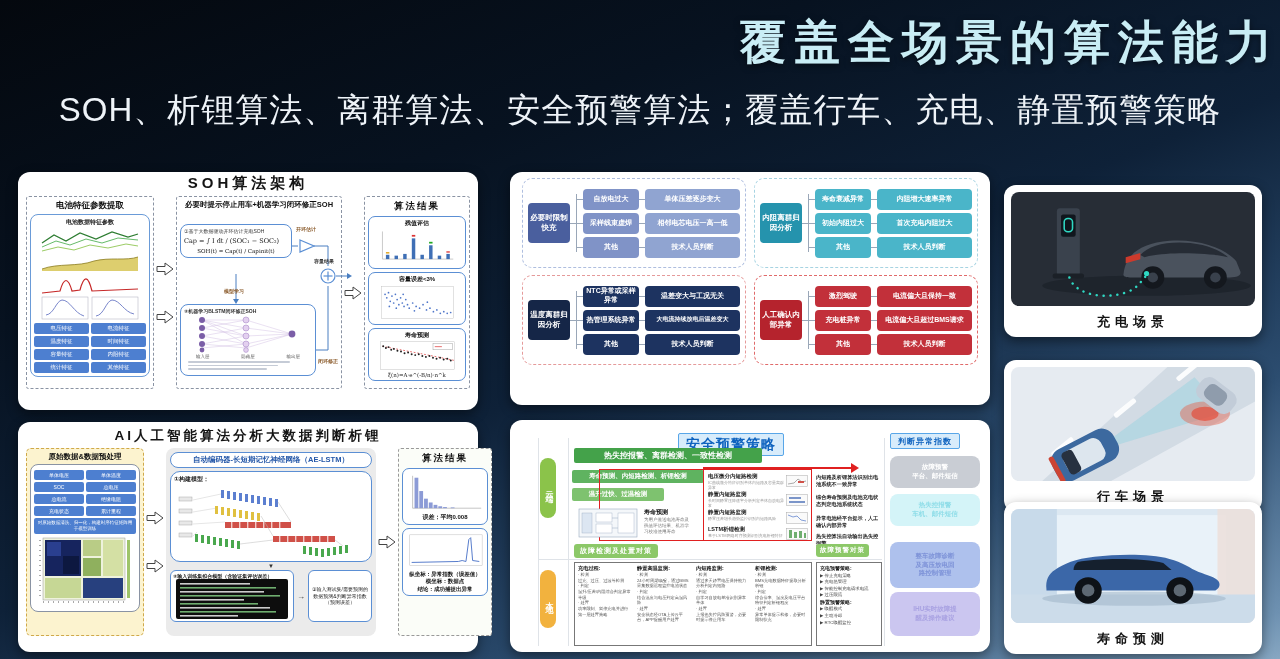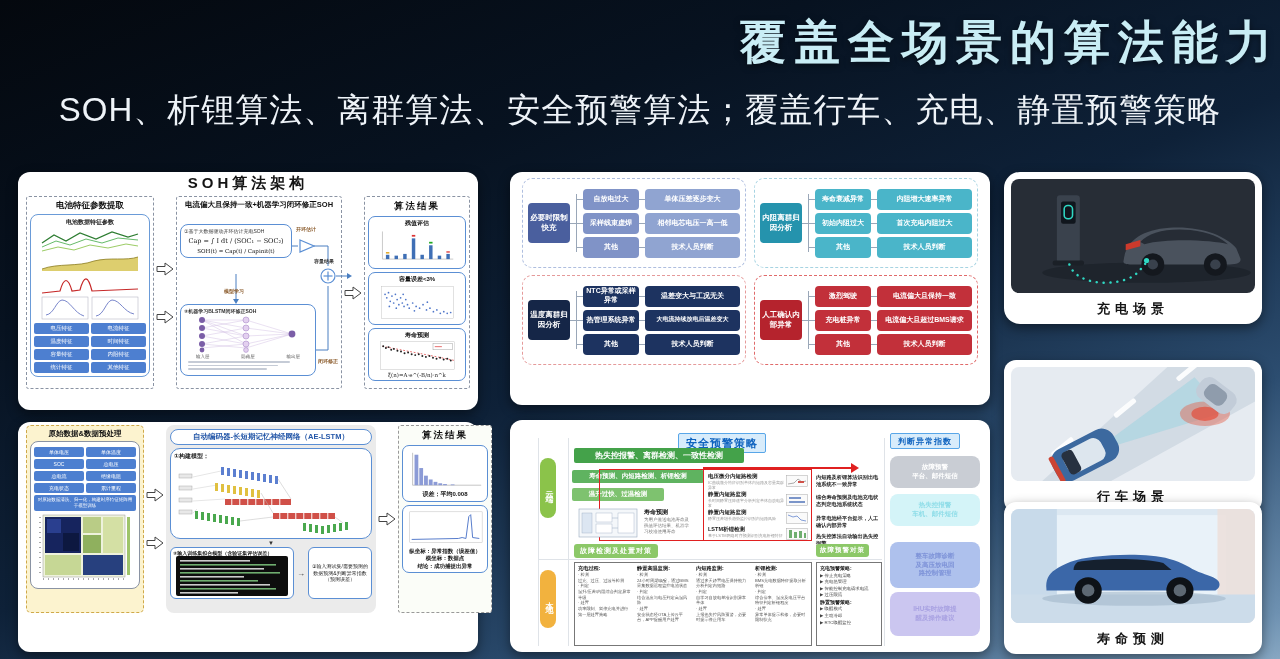--- a/index.html
+++ b/index.html
@@ -24,21 +24,21 @@
   .arrowcol{display:flex;flex-direction:column;justify-content:center;align-items:center;gap:34px;width:20px;flex:none;}
   .inner-blue{border:1.2px solid #6a9bd8;border-radius:8px;padding:3px;margin-top:2px;}
   .inner-label{font-size:6px;font-weight:bold;text-align:center;color:#222;}
   .pillgrid{display:grid;grid-template-columns:1fr 1fr;gap:2px;margin-top:2px;}
   .pill{background:#4d7fd0;color:#fff;font-size:5.5px;text-align:center;border-radius:2px;padding:2px 0;}
   .estwrap{position:relative;height:184px;}
   .estwrap .abs{position:absolute;}
   .bluebox{border:1.2px solid #5b8fd4;border-radius:8px;background:#fff;padding:3px;box-sizing:border-box;}
   .tinylbl{font-size:5px;color:#8a5a2a;font-weight:bold;}
   .f-step{font-size:5px;color:#333;}
-  .f-cap{font-size:6.5px;color:#111;text-align:center;margin:3px 0;font-family:"DejaVu Serif",serif;}
+  .f-cap{font-size:6.5px;color:#111;margin:3px 0;font-family:"DejaVu Serif",serif;}
   .f-soh{font-size:5.5px;color:#111;text-align:center;font-family:"DejaVu Serif",serif;}
   .nn-labels{display:flex;justify-content:space-between;padding:0 12px;font-size:4.5px;color:#555;}
   .ghostline{height:1.5px;background:#c5cbd6;border-radius:1px;margin:2px 4px;}
   .rbox{border:1.2px solid #5b8fd4;border-radius:7px;padding:2px;margin-top:3px;background:#fff;}
   .rbox-cap{font-size:6px;font-weight:bold;text-align:center;color:#111;}
   .rbox-cap2{font-size:5.5px;font-weight:bold;text-align:center;color:#111;line-height:1.35;}
   .formula-life{font-size:5.5px;text-align:center;color:#222;font-family:"DejaVu Serif",serif;}
   
   #tree-card{left:510px;top:172px;width:480px;height:233px;}
   #tree-card .card-title{font-size:16px;letter-spacing:5px;padding-top:8px;}
@@ -100,21 +100,21 @@
   .lcol-body{font-size:4.2px;color:#555;line-height:1.35;white-space:pre-line;}
   .stratbox{border:1px solid #777;background:#fff;padding:2px 3px;overflow:hidden;}
   .shead{font-size:5px;font-weight:bold;color:#222;line-height:1.5;}
   .sline{font-size:4.4px;color:#444;line-height:1.5;}
   .lt-title{font-size:6px;font-weight:bold;color:#111;}
   .lt-desc{font-size:4.5px;color:#777;line-height:1.35;white-space:pre-line;}
   
   .scene{width:258px;height:152px;}
   .scene-img{height:114px;margin:7px 7px 0;border-radius:8px;overflow:hidden;}
   .scene-cap{text-align:center;font-size:13px;font-weight:bold;letter-spacing:5px;color:#141414;margin-top:7px;}
-  #scene1{left:1004px;top:172px;border-radius:16px;} #scene2{left:1004px;top:337px;margin-top:23px;} #scene3{left:1004px;top:502px;}
+  #scene1{left:1004px;top:185px;} #scene2{left:1004px;top:337px;margin-top:23px;} #scene3{left:1004px;top:502px;}
   svg{display:block;}
 </style>
 </head>
 <body>
 
 <div class="slide">
 
   <div class="main-title">覆盖全场景的算法能力</div>
   <div class="sub-title">SOH、析锂算法、离群算法、安全预警算法；覆盖行车、充电、静置预警策略</div>
 
@@ -154,21 +154,21 @@
       <div class="arrowcol">
         <svg width="18" height="14" viewBox="0 0 18 14">
             <polygon points="1,4.5 9,4.5 9,1 17,7 9,13 9,9.5 1,9.5" fill="#fff" stroke="#444" stroke-width="1"></polygon>
           </svg>
         <svg width="18" height="14" viewBox="0 0 18 14">
             <polygon points="1,4.5 9,4.5 9,1 17,7 9,13 9,9.5 1,9.5" fill="#fff" stroke="#444" stroke-width="1"></polygon>
           </svg>
       </div>
 
       <div class="dashcol" style="flex:1;">
-        <div class="colhdr" style="font-size:7.5px;">电流偏大且保持一致+机器学习闭环修正SOH</div>
+        <div class="colhdr" style="font-size:7.5px;">必要时提示停止用车+机器学习闭环修正SOH</div>
         <div class="estwrap">
           <svg class="abs" style="left:0;top:0;pointer-events:none;" width="172" height="184" viewBox="0 0 172 184">
             <g stroke="#4a7fc1" stroke-width="1" fill="none">
               <line x1="112" y1="36" x2="118" y2="36"></line>
               <polyline points="134,36 148,36 148,56"></polyline>
               <polyline points="136,140 148,140 148,76"></polyline>
               <line x1="156" y1="66" x2="167" y2="66"></line>
               <line x1="56" y1="64" x2="56" y2="90"></line>
             </g>
             <polygon points="167,63 172,66 167,69" fill="#4a7fc1"></polygon>
@@ -449,20 +449,21 @@
               <div class="tnode tmid">其他</div>
               <i class="hl"></i>
               <div class="tnode tleaf">技术人员判断</div>
             </div>
         </div>
       </div>
     </div>
   </div>
 
   <div class="card" id="ai-card">
+    <div class="card-title">AI人工智能算法分析大数据判断析锂</div>
     <div class="ai-body">
 
       <div class="colA">
         <div class="colhdr">原始数据&amp;数据预处理</div>
         <div class="innerA">
           <div class="pillgrid">
             <div class="pill" style="font-size:5px;">单体电压</div>
             <div class="pill" style="font-size:5px;">单体温度</div>
             <div class="pill" style="font-size:5px;">SOC</div>
             <div class="pill" style="font-size:5px;">总电压</div>
@@ -648,27 +649,27 @@
       </div>
     </div>
   </div>
 
   <div class="card" id="safety-card">
     <div class="abs thinline" style="left:28px;top:18px;width:1px;height:208px;"></div>
     <div class="abs thinline" style="left:58px;top:18px;width:1px;height:208px;"></div>
     <div class="abs thinline" style="left:374px;top:18px;width:1px;height:208px;"></div>
     <div class="abs thinline" style="left:28px;top:139px;width:344px;height:1px;"></div>
 
-    <div class="abs badge-blue" style="left:168px;top:13px;font-size:11px;">安全预警策略</div>
+    <div class="abs badge-blue" style="left:168px;top:13px;font-size:14px;">安全预警策略</div>
     <div class="abs badge-blue" style="left:380px;top:13px;font-size:8px;">判断异常指数</div>
 
     <div class="abs vpill" style="left:30px;top:38px;height:60px;background:#8bc34a;">云端</div>
     <div class="abs vpill" style="left:30px;top:150px;height:58px;background:#f2b23e;">本地</div>
 
-    <div class="abs gbar" style="left:64px;top:28px;width:170px;height:15px;font-size:8px;background:#44a24a;">热失控报警、离群检测、一致性检测</div>
+    <div class="abs gbar" style="left:64px;top:28px;width:188px;height:15px;font-size:8px;background:#44a24a;">热失控报警、离群检测、一致性检测</div>
     <div class="abs gbar" style="left:62px;top:50px;width:132px;height:13px;font-size:6.5px;background:#5fb360;">寿命预测、内短路检测、析锂检测</div>
     <div class="abs gbar" style="left:62px;top:68px;width:92px;height:13px;font-size:6.5px;background:#7ec26f;">温升过快、过温检测</div>
 
     <div class="abs" style="left:89px;top:49px;width:213px;height:72px;border:1.5px solid #e02020;"></div>
     <div class="abs" style="left:193px;top:49px;width:1px;height:72px;background:#e02020;"></div>
     <div class="abs" style="left:193px;top:46.5px;width:148px;height:2px;background:#e02020;"></div>
     <div class="abs" style="left:341px;top:42.5px;width:0;height:0;border-left:8px solid #e02020;border-top:5px solid transparent;border-bottom:5px solid transparent;"></div>
 
     <svg class="abs" style="left:68px;top:88px;" width="60" height="30" viewBox="0 0 60 30">
       <rect x="1" y="1" width="58" height="28" fill="#f4f7fa" stroke="#9aabc0" stroke-width="0.6"></rect>

